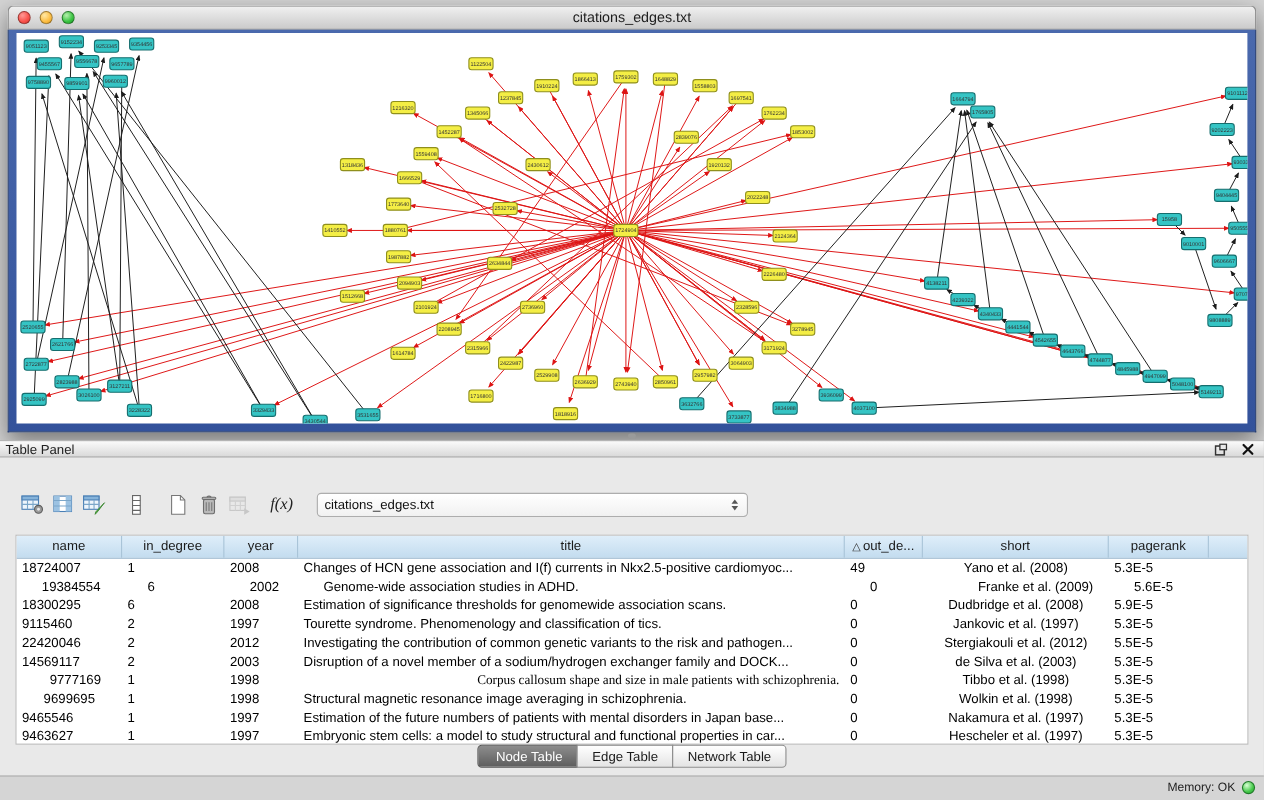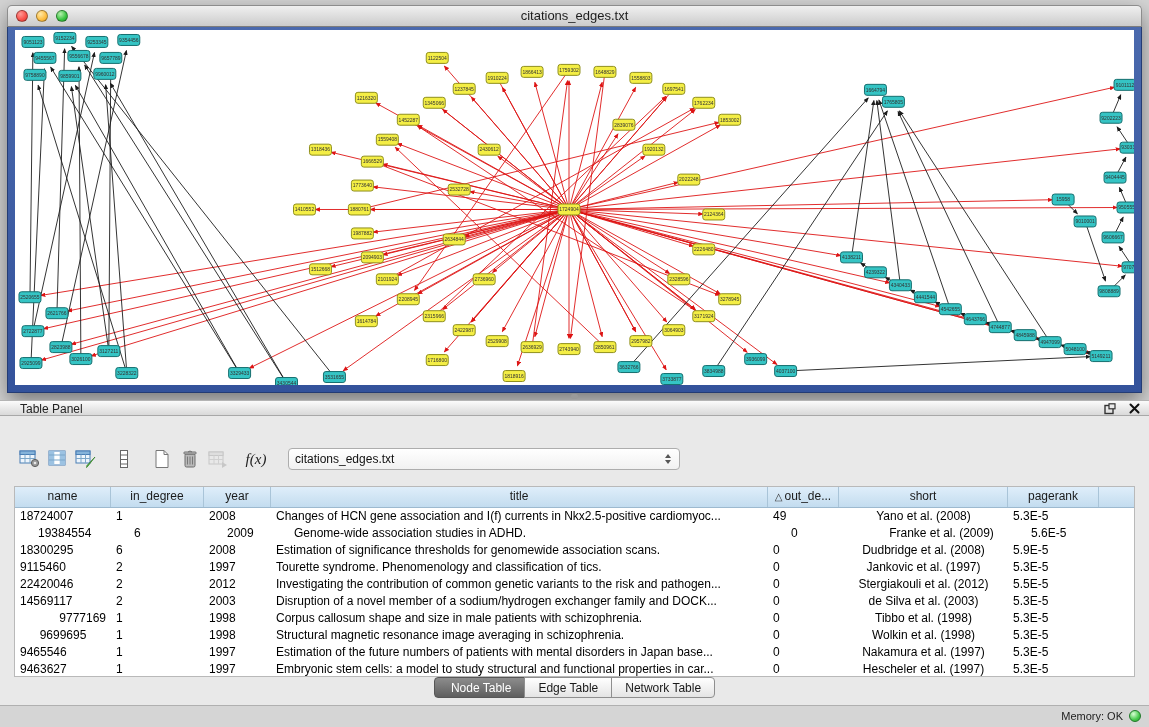--- a/index.html
+++ b/index.html
@@ -16,21 +16,21 @@
   .light.green{background:radial-gradient(circle at 35% 30%,#b8f0af,#38c340 60%,#24a12e);}
   .wtitle{text-align:center;font-size:13px;line-height:20px;color:#1d1d1d;}
   .net-frame{position:absolute;top:22px;left:0;right:0;bottom:0;background:linear-gradient(#4a69ad,#33529b);border:1px solid #243c74;border-top:none;padding:3px 7px 7px 7px;box-sizing:border-box;}
   #network-svg{display:block;width:100%;height:100%;background:#ffffff;}
 
   
   .grip{position:absolute;left:571px;top:394px;width:7px;height:5px;border-radius:2px;background:#9a9a9a;}
 
   
   .panel-header{position:absolute;left:0;top:400px;width:100%;height:16px;background:linear-gradient(#fbfbfb,#d9d9d9);border-top:1px solid #b4b4b4;border-bottom:1px solid #a8a8a8;box-sizing:border-box;}
-  .panel-title{position:absolute;left:20px;top:1px;font-size:12px;color:#222;}
+  .panel-title{position:absolute;left:5px;top:1px;font-size:12px;color:#222;}
   .panel-hicons{position:absolute;right:8px;top:1px;display:flex;gap:12px;align-items:center;height:13px;}
   .phbtn{width:13px;height:13px;cursor:pointer;display:flex;align-items:center;justify-content:center;}
 
   .table-panel{position:absolute;left:0;top:416px;width:100%;height:289px;background:#e9e9e9;}
 
   .toolbar{position:absolute;left:16px;top:28px;height:30px;display:flex;align-items:center;}
   .tbtn{width:28px;height:26px;display:flex;align-items:center;justify-content:center;border-radius:4px;}
   .tbtn.gap{margin-left:10px;}
   .fx{font-family:"Liberation Serif",serif;font-style:italic;font-size:15px;color:#222;}
   .combo{margin-left:18px;width:392px;height:22px;background:linear-gradient(#ffffff,#f1f1f1);border:1px solid #adadad;border-radius:4px;box-sizing:border-box;display:flex;align-items:center;padding:0 6px;box-shadow:inset 0 1px 1px rgba(255,255,255,.8);}
@@ -700,21 +700,21 @@
             <div class="td" style="width: 93px; text-align: left;">1</div>
             <div class="td" style="width: 67px; text-align: left;">2008</div>
             <div class="td" style="width: 497px; text-align: left;">Changes of HCN gene association and I(f) currents in Nkx2.5-positive cardiomyoc...</div>
             <div class="td" style="width: 71px; text-align: left;">49</div>
             <div class="td" style="width: 169px; text-align: center;">Yano et al. (2008)</div>
             <div class="td" style="width: 91px; text-align: left;">5.3E-5</div>
           </div>
           <div class="trow">
             <div class="td" style="width: 96px; text-align: left; margin-left: 18px;">19384554</div>
             <div class="td" style="width: 93px; text-align: left;">6</div>
-            <div class="td" style="width: 67px; text-align: left;">2009</div>
+            <div class="td" style="width: 67px; text-align: left;">2002</div>
             <div class="td" style="width: 497px; text-align: left;">Genome-wide association studies in ADHD.</div>
             <div class="td" style="width: 71px; text-align: left;">0</div>
             <div class="td" style="width: 169px; text-align: center;">Franke et al. (2009)</div>
             <div class="td" style="width: 91px; text-align: left;">5.6E-5</div>
           </div>
           <div class="trow">
             <div class="td" style="width: 96px; text-align: left;">18300295</div>
             <div class="td" style="width: 93px; text-align: left;">6</div>
             <div class="td" style="width: 67px; text-align: left;">2008</div>
             <div class="td" style="width: 497px; text-align: left;">Estimation of significance thresholds for genomewide association scans.</div>
@@ -743,24 +743,24 @@
           <div class="trow">
             <div class="td" style="width: 96px; text-align: left;">14569117</div>
             <div class="td" style="width: 93px; text-align: left;">2</div>
             <div class="td" style="width: 67px; text-align: left;">2003</div>
             <div class="td" style="width: 497px; text-align: left;">Disruption of a novel member of a sodium/hydrogen exchanger family and DOCK...</div>
             <div class="td" style="width: 71px; text-align: left;">0</div>
             <div class="td" style="width: 169px; text-align: center;">de Silva et al. (2003)</div>
             <div class="td" style="width: 91px; text-align: left;">5.3E-5</div>
           </div>
           <div class="trow">
-            <div class="td" style="width: 96px; text-align: right; padding-left: 16px;">9777169</div>
+            <div class="td" style="width: 96px; text-align: center; padding-left: 16px;">9777169</div>
             <div class="td" style="width: 93px; text-align: left;">1</div>
             <div class="td" style="width: 67px; text-align: left;">1998</div>
-            <div class="td" style="width: 497px; text-align: left;">Corpus callosum shape and size in male patients with schizophrenia.</div>
+            <div class="td" style="width: 497px; text-align: right; font-family: Liberation Serif, serif;">Corpus callosum shape and size in male patients with schizophrenia.</div>
             <div class="td" style="width: 71px; text-align: left;">0</div>
             <div class="td" style="width: 169px; text-align: center;">Tibbo et al. (1998)</div>
             <div class="td" style="width: 91px; text-align: left;">5.3E-5</div>
           </div>
           <div class="trow">
             <div class="td" style="width: 96px; text-align: center;">9699695</div>
             <div class="td" style="width: 93px; text-align: left;">1</div>
             <div class="td" style="width: 67px; text-align: left;">1998</div>
             <div class="td" style="width: 497px; text-align: left;">Structural magnetic resonance image averaging in schizophrenia.</div>
             <div class="td" style="width: 71px; text-align: left;">0</div>

